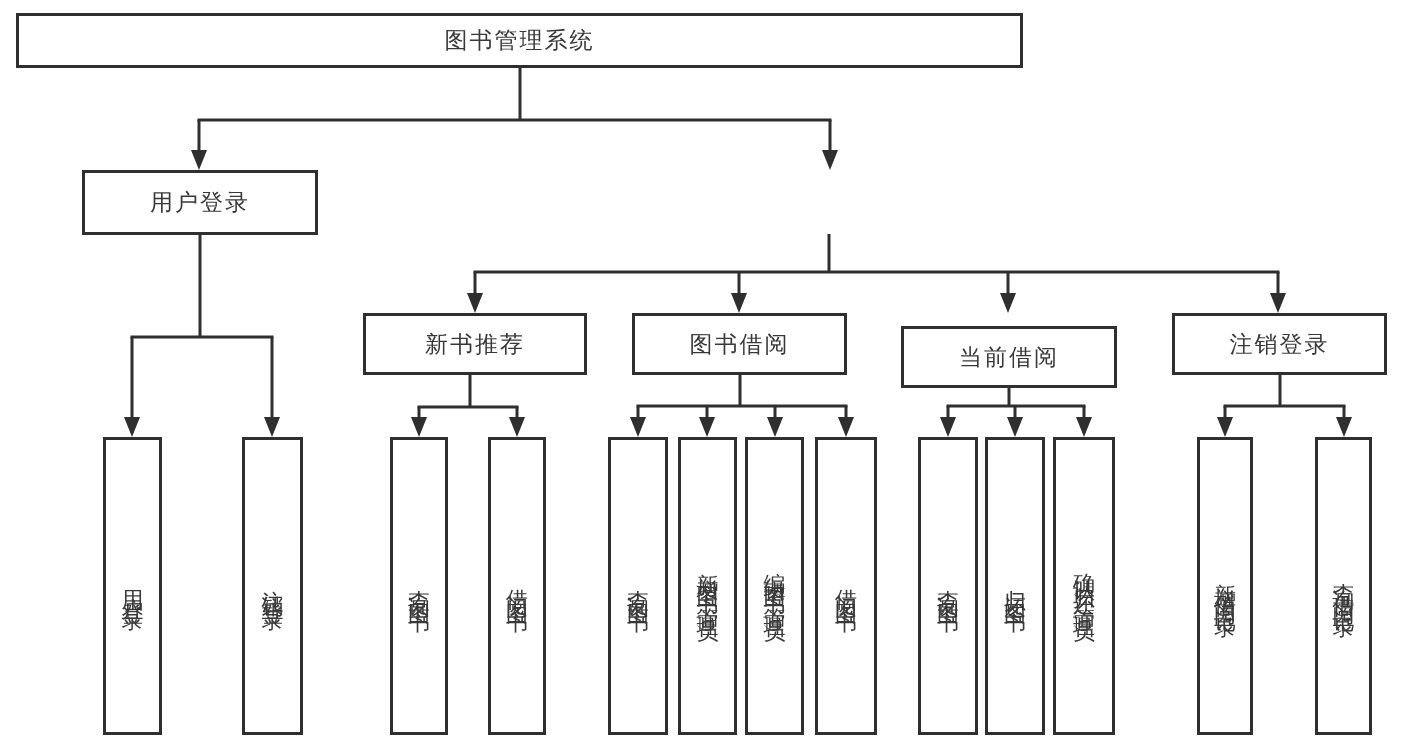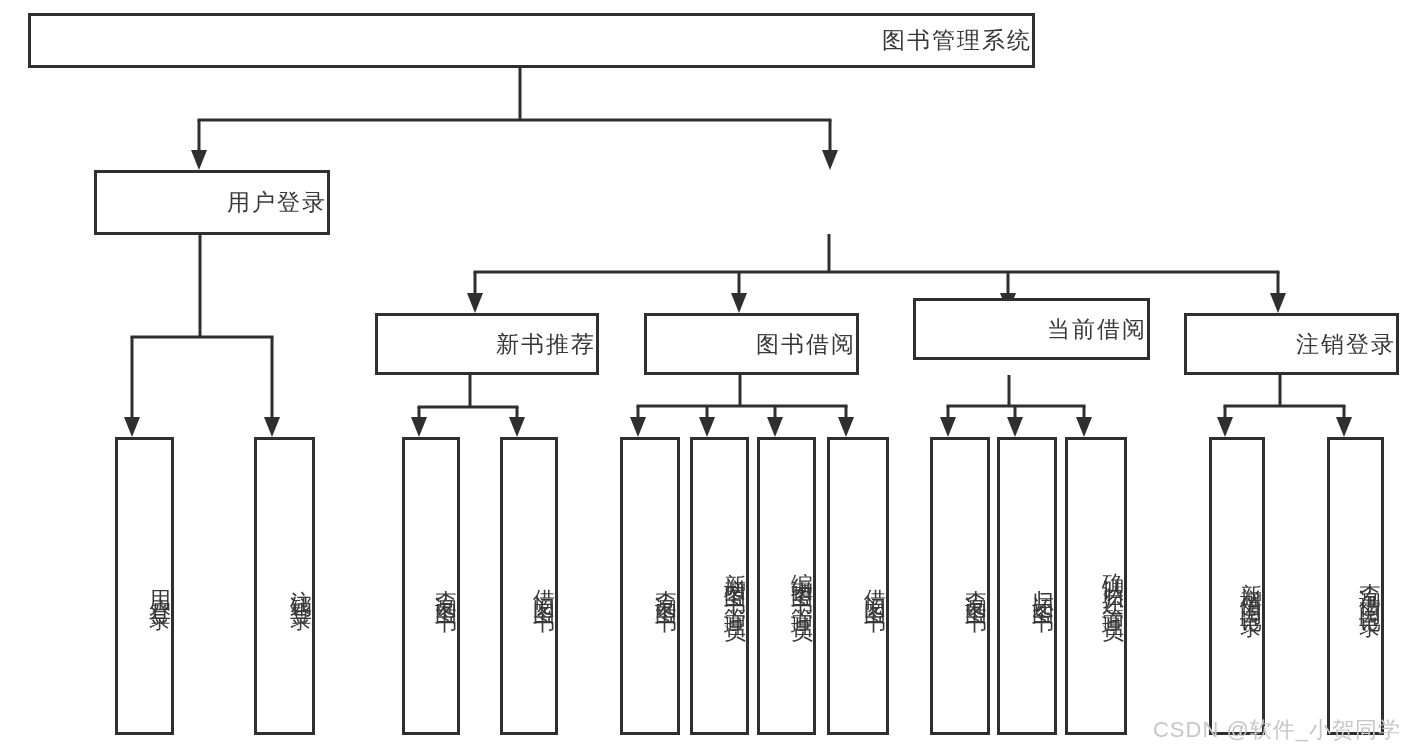--- a/index.html
+++ b/index.html
@@ -12,24 +12,23 @@
   }
   .canvas { position: absolute; inset: 0; }
   svg.connectors { position: absolute; left: 0; top: 0; z-index: 0; }
   .box {
     position: absolute;
     box-sizing: border-box;
     border: 3px solid #2f2f2f;
     background: #ffffff;
     display: flex;
     align-items: center;
-    justify-content: flex-end;
+    justify-content: center;
     z-index: 1;
     color: #383838;
-    margin-left: 12px;
   }
   .h-box {
     font-size: 23px;
     letter-spacing: 2px;
     font-weight: 500;
     white-space: nowrap;
   }
   .v-box { font-size: 22px; font-weight: 500; }
   .vtext {
     writing-mode: vertical-rl;
@@ -133,21 +132,21 @@
   <div class="box h-box" style="left:82px; top:170px; width:236px; height:65px">
     <span>用户登录</span>
   </div>
 
   <div class="box h-box" style="left:363px; top:313px; width:224px; height:62px">
     <span>新书推荐</span>
   </div>
   <div class="box h-box" style="left:632px; top:313px; width:215px; height:62px">
     <span>图书借阅</span>
   </div>
-  <div class="box h-box" style="left:901px; top:298px; width:237px; height:62px">
+  <div class="box h-box" style="left:901px; top:326px; width:216px; height:62px">
     <span>当前借阅</span>
   </div>
   <div class="box h-box" style="left:1172px; top:313px; width:215px; height:62px">
     <span>注销登录</span>
   </div>
 
   <div class="box v-box" style="left:103px; top:437px; width:59px; height:298px">
     <span class="vtext">用户登录</span>
   </div>
   <div class="box v-box" style="left:242px; top:437px; width:61px; height:298px">
@@ -184,15 +183,14 @@
     <span class="vtext">确认归还（管理员）</span>
   </div>
 
   <div class="box v-box" style="left:1197px; top:437px; width:56px; height:298px">
     <span class="vtext">新增借阅记录</span>
   </div>
   <div class="box v-box" style="left:1315px; top:437px; width:57px; height:298px">
     <span class="vtext">查询借阅记录</span>
   </div>
 
-  <div class="watermark">CSDN @软件_小贺同学</div>
 
 </div>
 
 </body></html>

